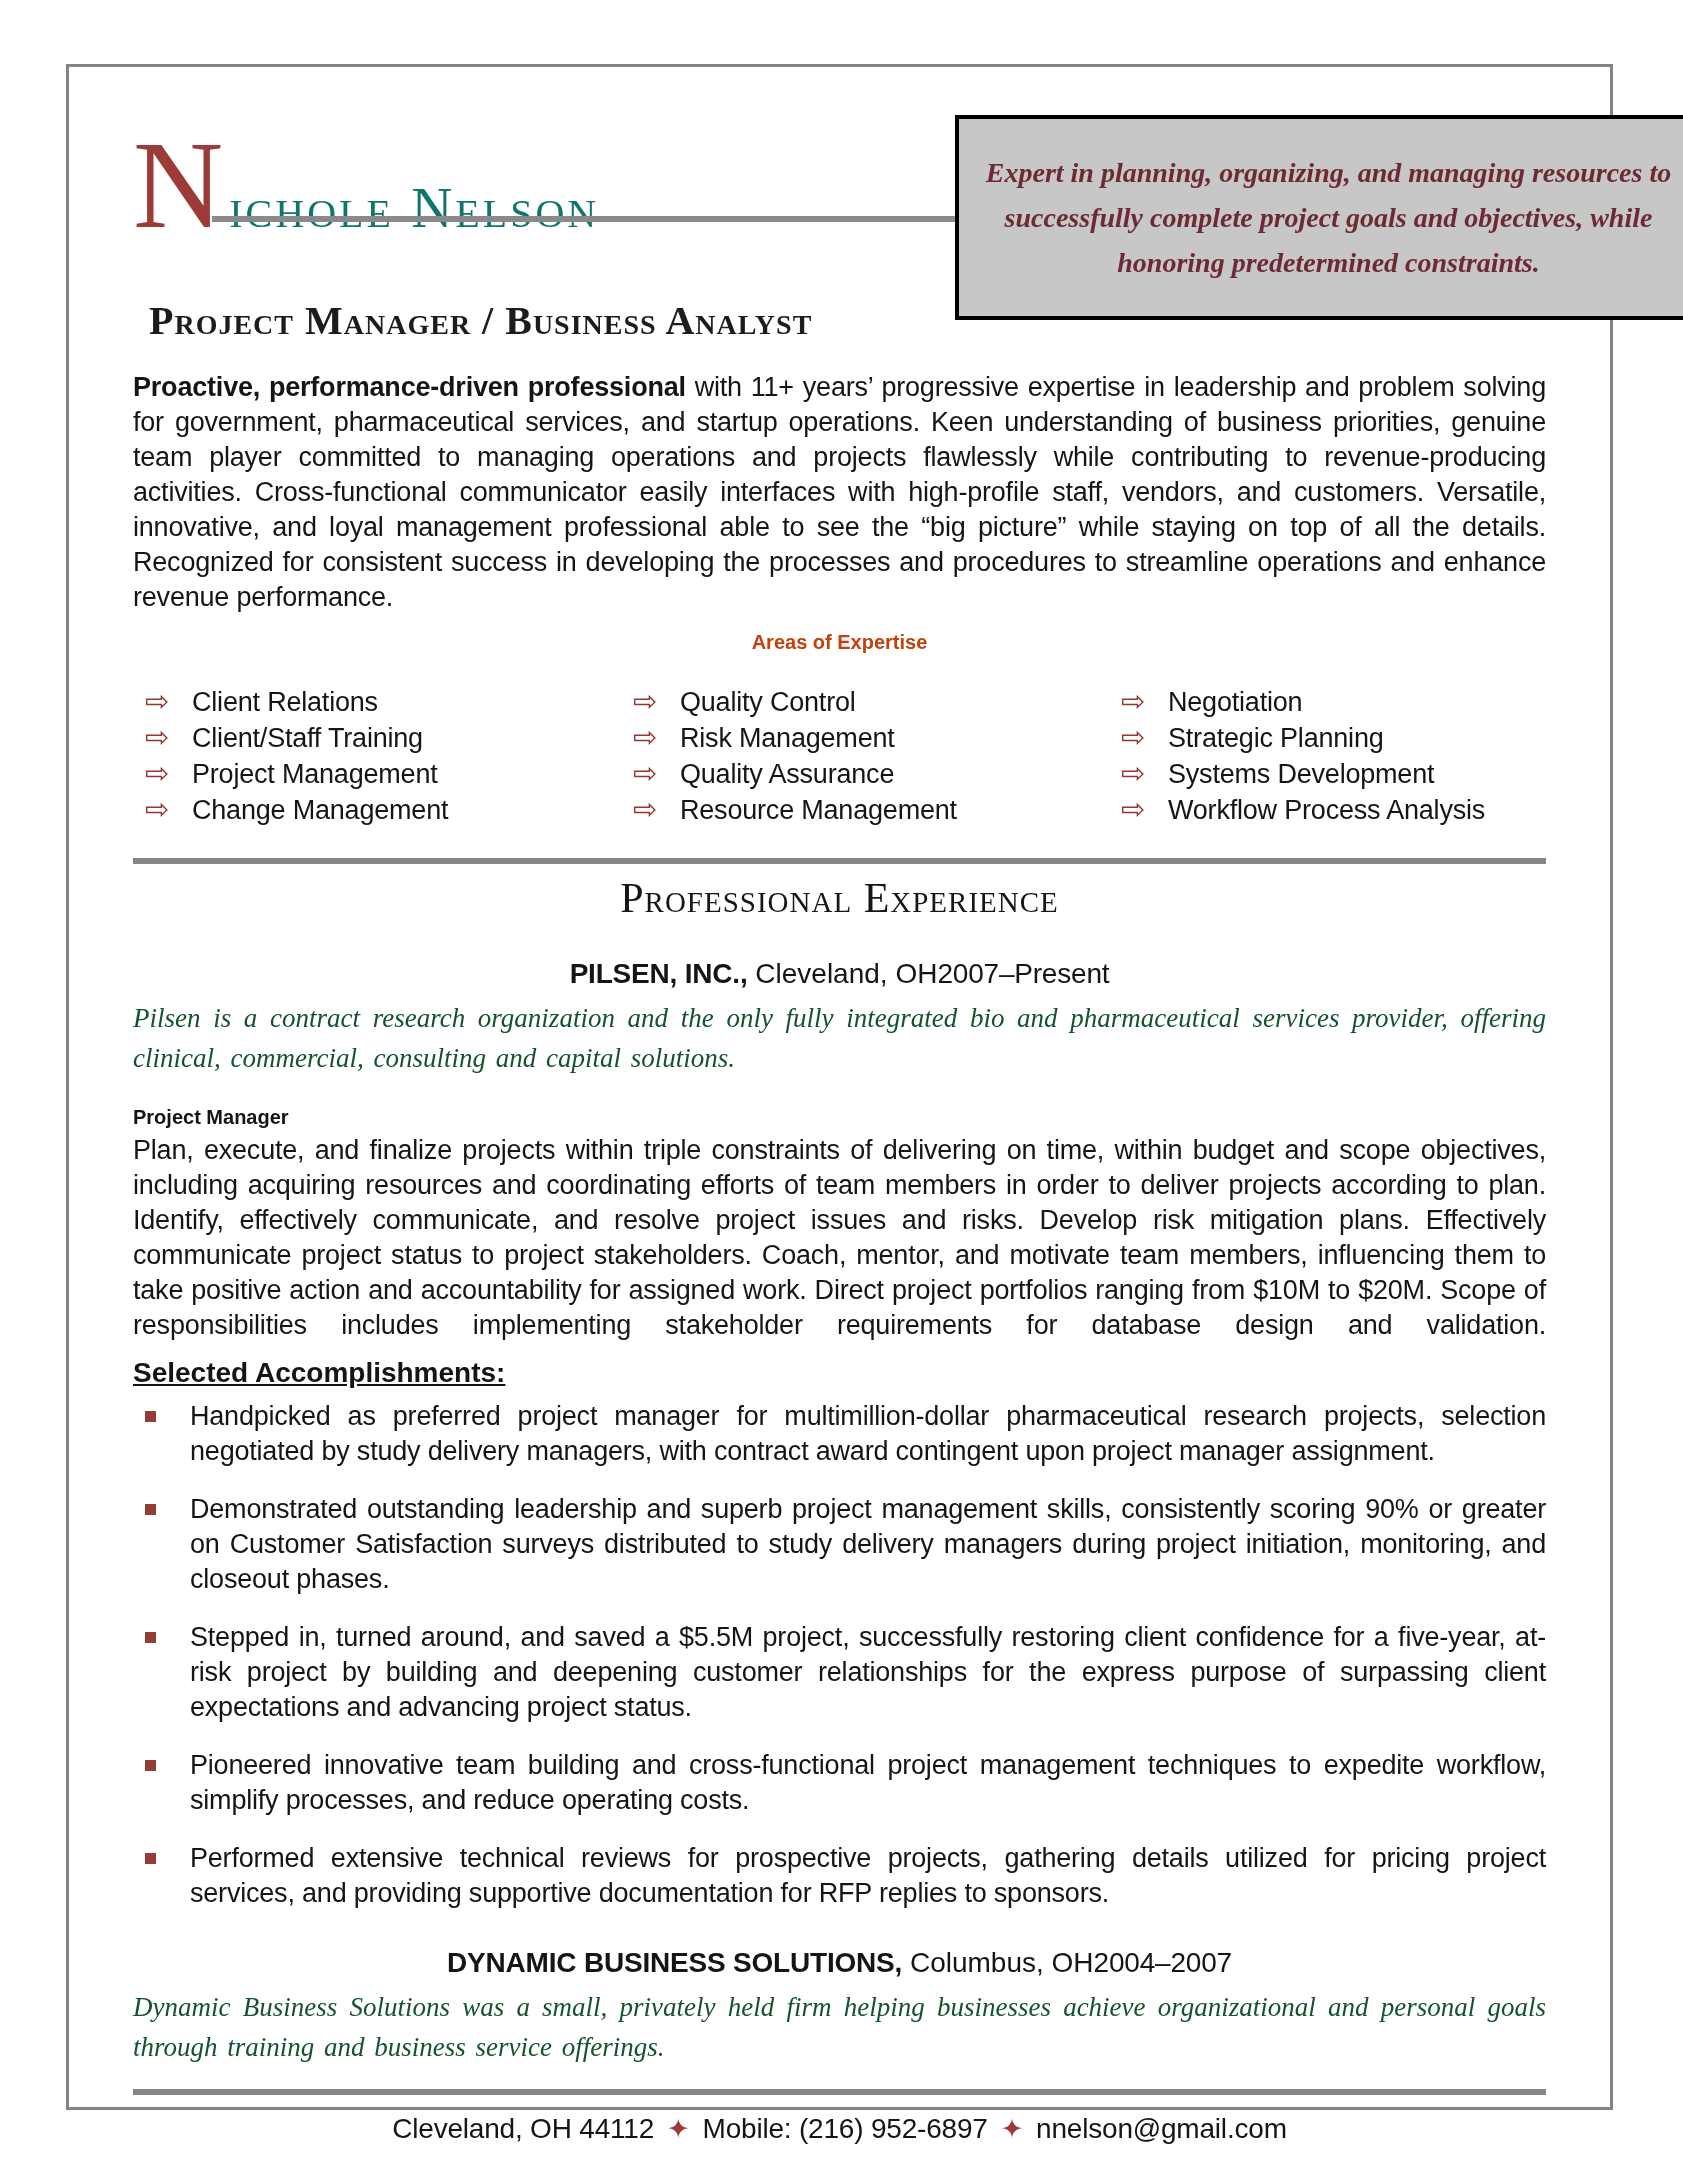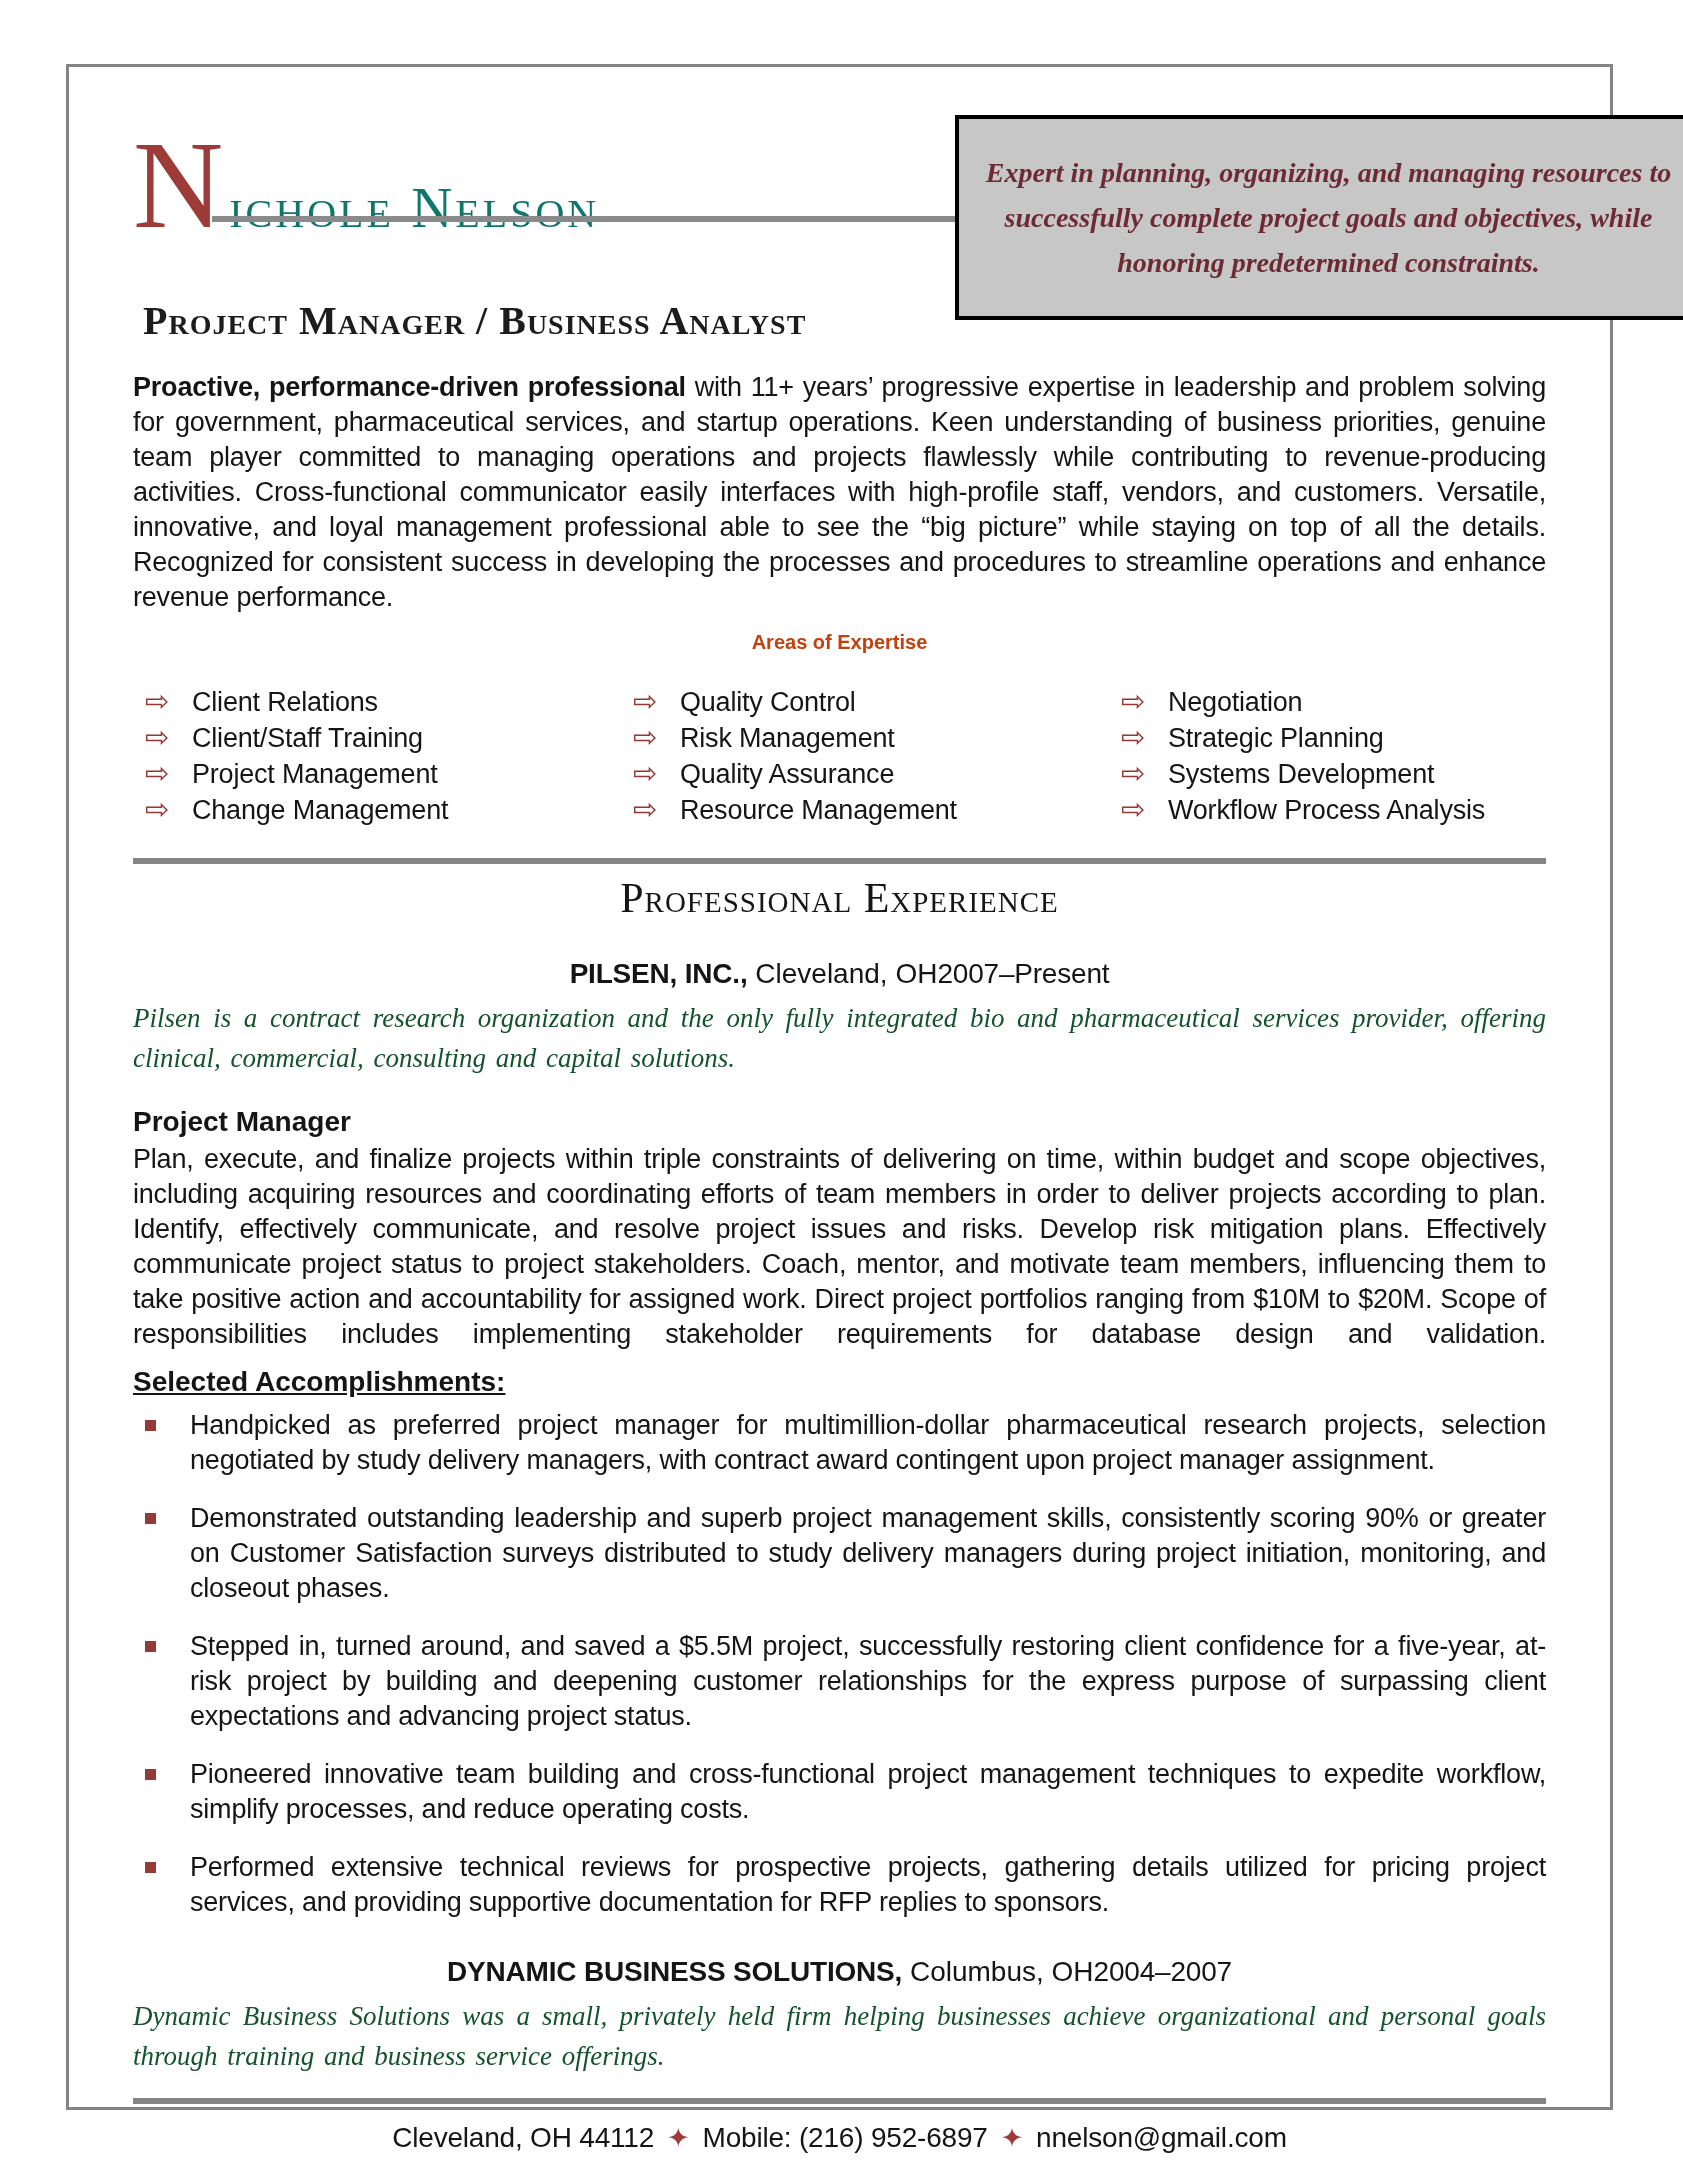--- a/index.html
+++ b/index.html
@@ -8,21 +8,21 @@
   .content{position:relative;padding:0 64px;box-sizing:border-box;height:100%;}
 
   
   .header{position:relative;height:297px;}
   .name{position:absolute;left:0;top:65px;display:flex;align-items:baseline;white-space:nowrap;}
   .name .drop{font-family:"Liberation Serif",serif;font-size:125px;line-height:0.85;color:#9c3b38;font-weight:normal;}
   .name .rest{font-family:"Liberation Serif",serif;font-size:57px;font-variant:small-caps;letter-spacing:3px;color:#0f766e;margin-left:6px;}
   .name-underline{position:absolute;left:79px;top:149px;width:762px;height:6px;background:#8a8a8a;}
   .quote{position:absolute;left:822px;top:48px;width:747px;height:205px;background:#c7c7c7;border:4px solid #000;box-sizing:border-box;display:flex;align-items:center;justify-content:center;padding:8px 16px;}
   .quote p{margin:0;font-family:"Liberation Serif",serif;font-style:italic;font-size:28px;line-height:45px;color:#6e2a33;text-align:center;font-weight:bold;}
-  .title{position:absolute;left:10px;top:230px;margin:0;font-family:"Liberation Serif",serif;font-variant:small-caps;font-weight:bold;font-size:40px;letter-spacing:1px;color:#1c1c1c;}
+  .title{position:absolute;left:16px;top:230px;margin:0;font-family:"Liberation Serif",serif;font-variant:small-caps;font-weight:bold;font-size:40px;letter-spacing:1px;color:#1c1c1c;}
 
   
   .summary{margin:6px 0 0 0;font-size:27px;line-height:35px;text-align:justify;letter-spacing:-0.2px;}
   .summary b{letter-spacing:-0.2px;}
 
   
   .areas-title{margin:16px 0 0 0;text-align:center;font-size:20px;font-weight:bold;color:#c2410c;}
   .expertise{display:flex;margin:30px 0 0 12px;}
   .exp-col{width:488px;display:flex;flex-direction:column;}
   .exp-col:last-child{width:auto;flex:1;}
@@ -32,21 +32,21 @@
   
   .rule{height:6px;background:#858585;margin:30px 0 0 0;}
   .footer-rule{margin-top:22px;}
 
   
   .exp-heading{margin:10px 0 0 0;text-align:center;font-family:"Liberation Serif",serif;font-variant:small-caps;font-weight:normal;font-size:42px;letter-spacing:1px;color:#161616;}
   .job-head{display:flex;justify-content:center;align-items:baseline;margin-top:36px;font-size:28px;}
   .job-head .company b{font-size:28px;letter-spacing:-0.2px;}
   .job-head .dates{font-size:28px;letter-spacing:-0.2px;}
   .blurb{margin:8px 0 0 0;font-family:"Liberation Serif",serif;font-style:italic;font-size:27px;line-height:40px;text-align:justify;word-spacing:3px;color:#14532d;}
-  .role{margin:28px 0 0 0;font-size:28px;font-weight:bold;}
+  .role{margin:28px 0 0 0;font-size:20px;font-weight:bold;}
   .para{margin:4px 0 0 0;font-size:27px;line-height:35px;text-align:justify;letter-spacing:-0.2px;text-align-last:justify;}
   .accomp{margin:14px 0 0 0;font-size:28px;font-weight:bold;text-decoration:underline;}
   .bullets{list-style:none;margin:10px 0 0 0;padding:0 0 0 12px;}
   .bullets li{display:flex;margin-bottom:23px;}
   .bullets .sq{flex:0 0 11px;height:11px;background:#943b38;margin:12px 34px 0 0;}
   .bullets .btext{flex:1;font-size:27px;line-height:35px;text-align:justify;letter-spacing:-0.2px;}
 
   
   .footer{margin-top:18px;text-align:center;font-size:28px;letter-spacing:-0.2px;}
   .footer .diamond{color:#a03a3a;margin:0 13px;font-size:27px;}

